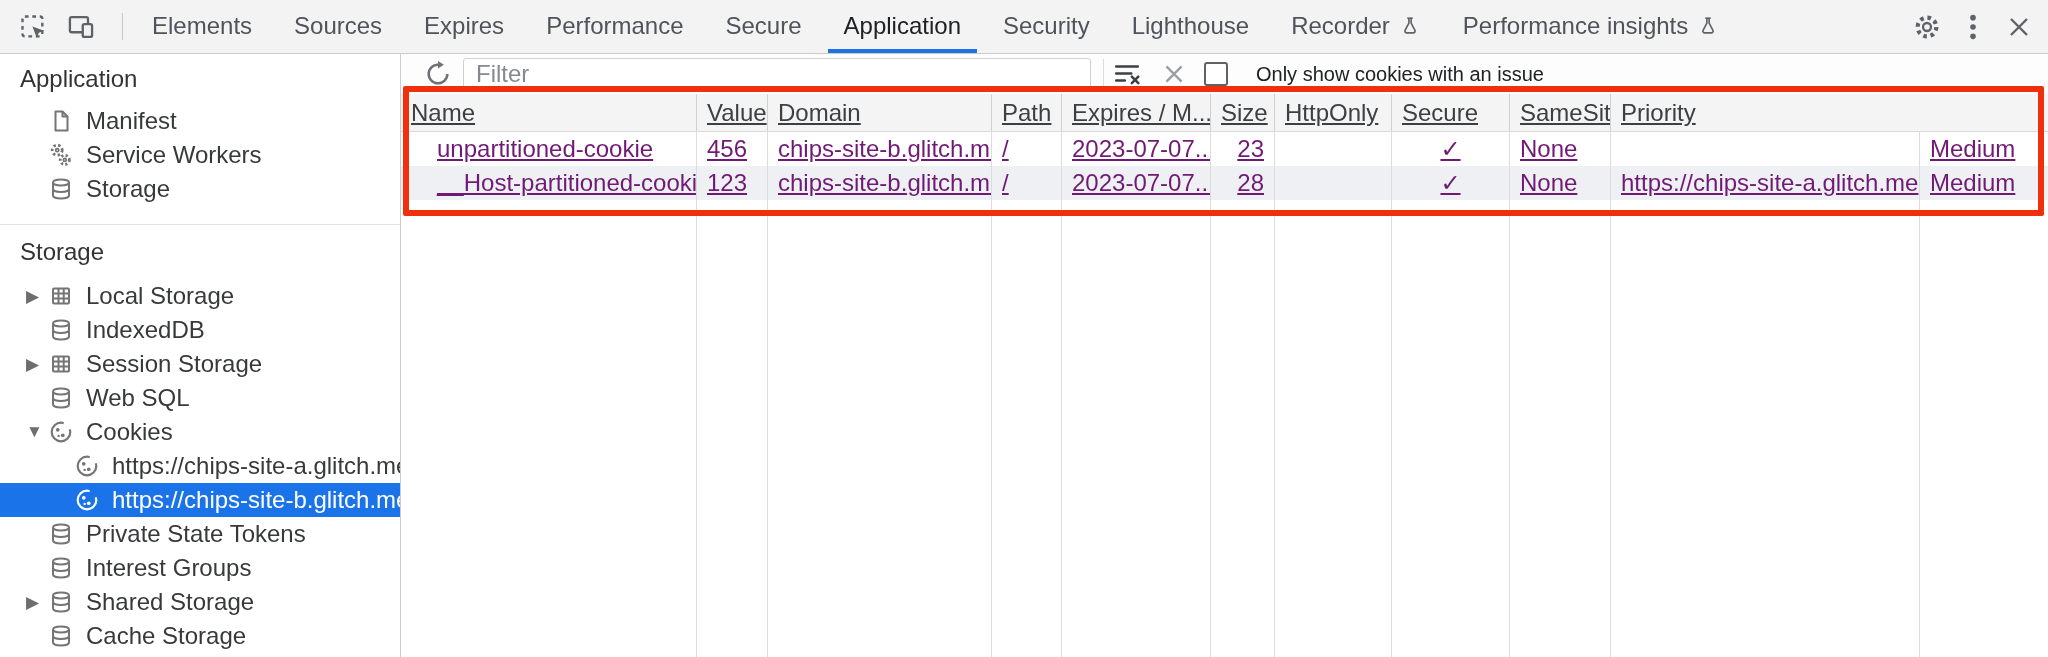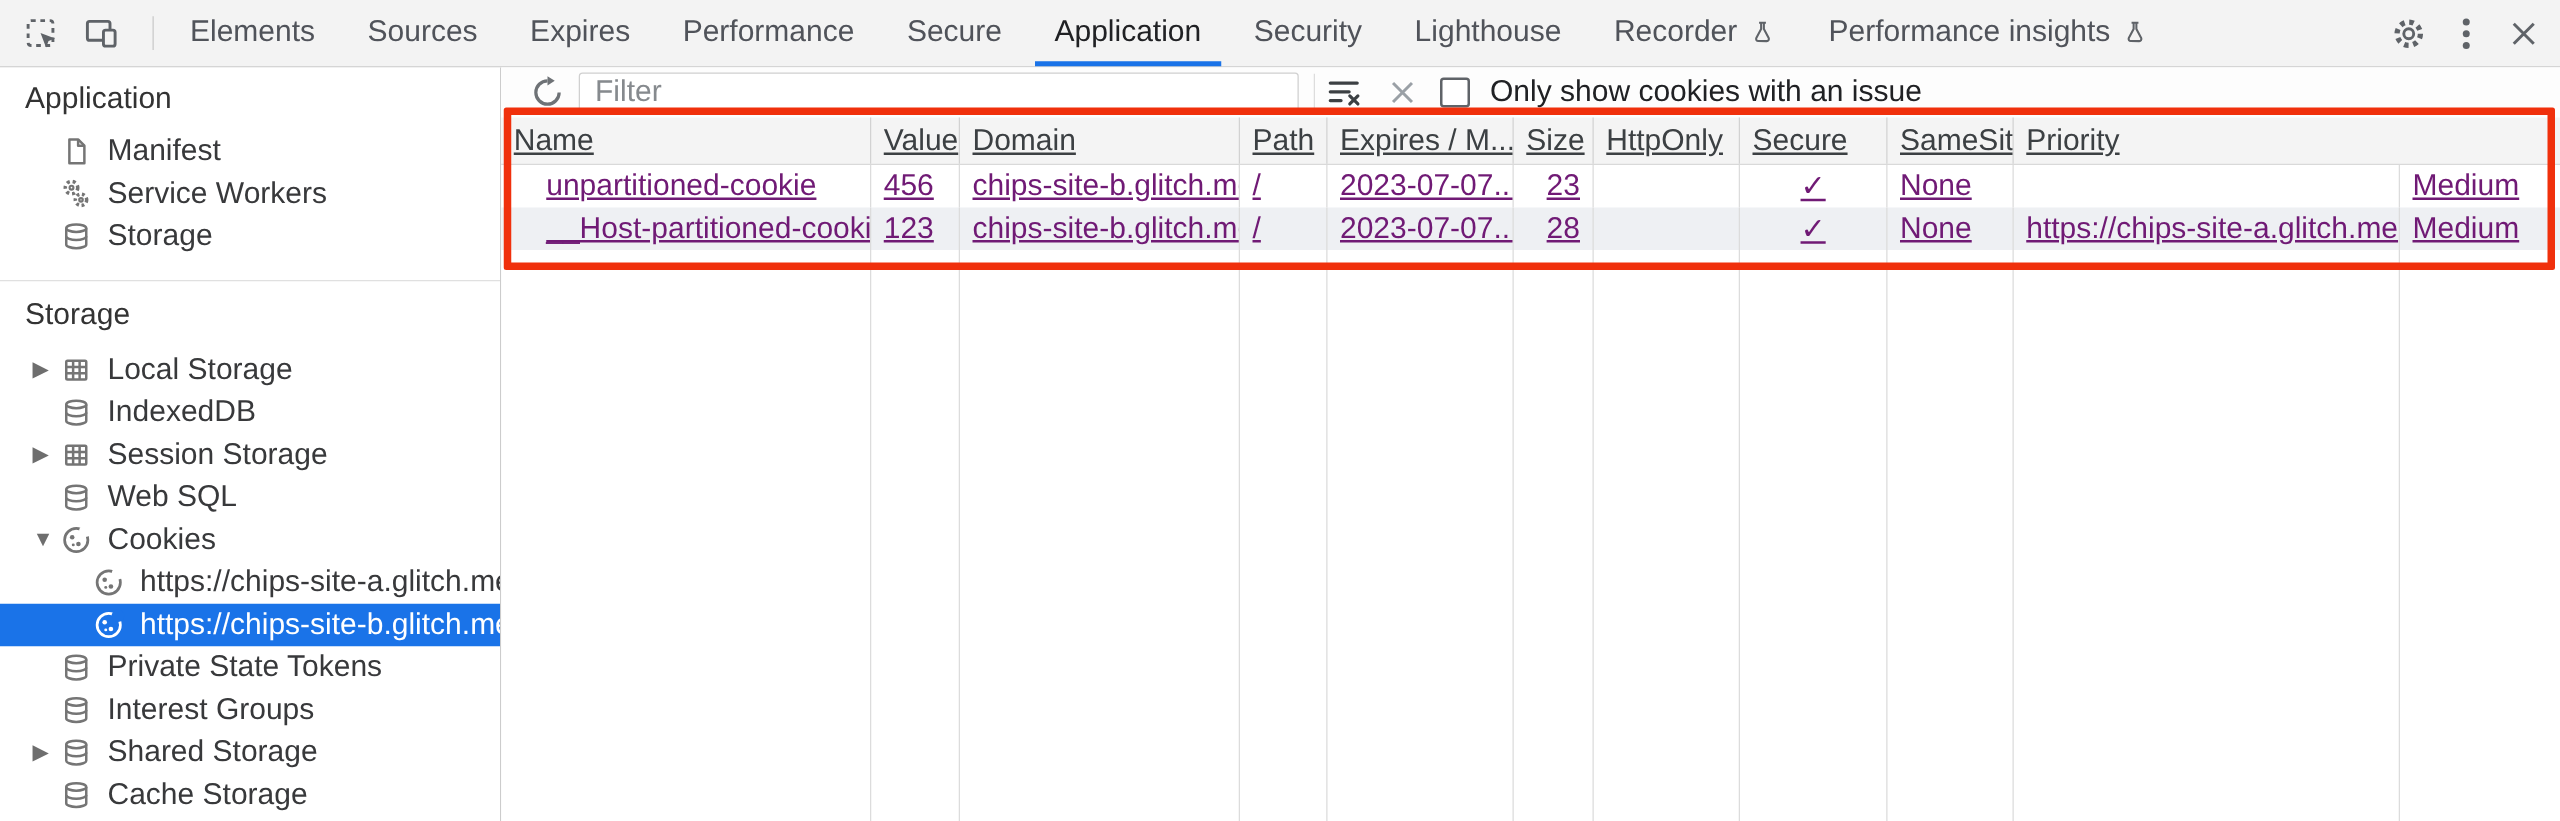--- a/index.html
+++ b/index.html
@@ -39,28 +39,28 @@
   .arrow { width:22px; flex:0 0 22px; font-size:17px; color:#6e6e6e; display:flex; align-items:center; }
   .arrow.right::before { content:"\25B6"; }
   .arrow.down::before { content:"\25BC"; }
   .s-icon { width:26px; flex:0 0 26px; margin-right:12px; display:flex; align-items:center; justify-content:center; color:#757575; }
   .item.selected .s-icon, .item.selected .arrow { color:#fff; }
 
   
   .main { flex:1; display:flex; flex-direction:column; position:relative; background:#fff; min-width:0; }
   .toolbar { height:40px; flex:0 0 40px; display:flex; align-items:center; background:#fdfdfd; }
   .refresh-btn { margin-left:22px; width:30px; height:30px; display:flex; align-items:center; justify-content:center; color:#6e7276; cursor:pointer; }
-  .filter-input { margin-left:10px; width:576px; height:32px; border:1px solid #d0d0d0; border-radius:3px;
+  .filter-input { margin-left:10px; width:628px; height:32px; border:1px solid #d0d0d0; border-radius:3px;
                   font-family:inherit; font-size:24px; color:#333; padding:0 12px; background:#fff; outline:none; }
   .filter-input::placeholder { color:#868a8e; }
   .v-divider { width:1px; height:30px; background:#ddd; margin-left:12px; }
   .clear-filter-btn { margin-left:8px; width:30px; height:30px; display:flex; align-items:center; justify-content:center; color:#3c4043; cursor:pointer; }
   .clear-x-btn { margin-left:18px; width:28px; height:28px; display:flex; align-items:center; justify-content:center; color:#9aa0a6; cursor:pointer; }
   .issue-checkbox { margin-left:16px; width:24px; height:24px; border:2px solid #5f6368; border-radius:3px; background:#fff; cursor:pointer; }
-  .issue-label { margin-left:16px; font-size:24px; color:#202124; cursor:pointer; }
+  .issue-label { margin-left:28px; font-size:20px; color:#202124; cursor:pointer; }
 
   
   .dgrid { flex:1; display:flex; flex-direction:column; min-height:0; }
   .trow { display:grid; grid-template-columns:296px 71px 224px 70px 149px 64px 117px 118px 101px 309px 1fr; }
   .trow.thead { height:38px; background:#f4f4f4; border-bottom:1px solid #d9d9d9; }
   .trow.tdata { height:34px; }
   .trow.tdata.alt { background:#eef0f3; }
   .trow.filler { flex:1; }
   .tcell { display:flex; align-items:center; padding:0 10px; font-size:24px; border-right:1px solid #dcdcdc;
            overflow:hidden; white-space:nowrap;text-decoration:underline; }

